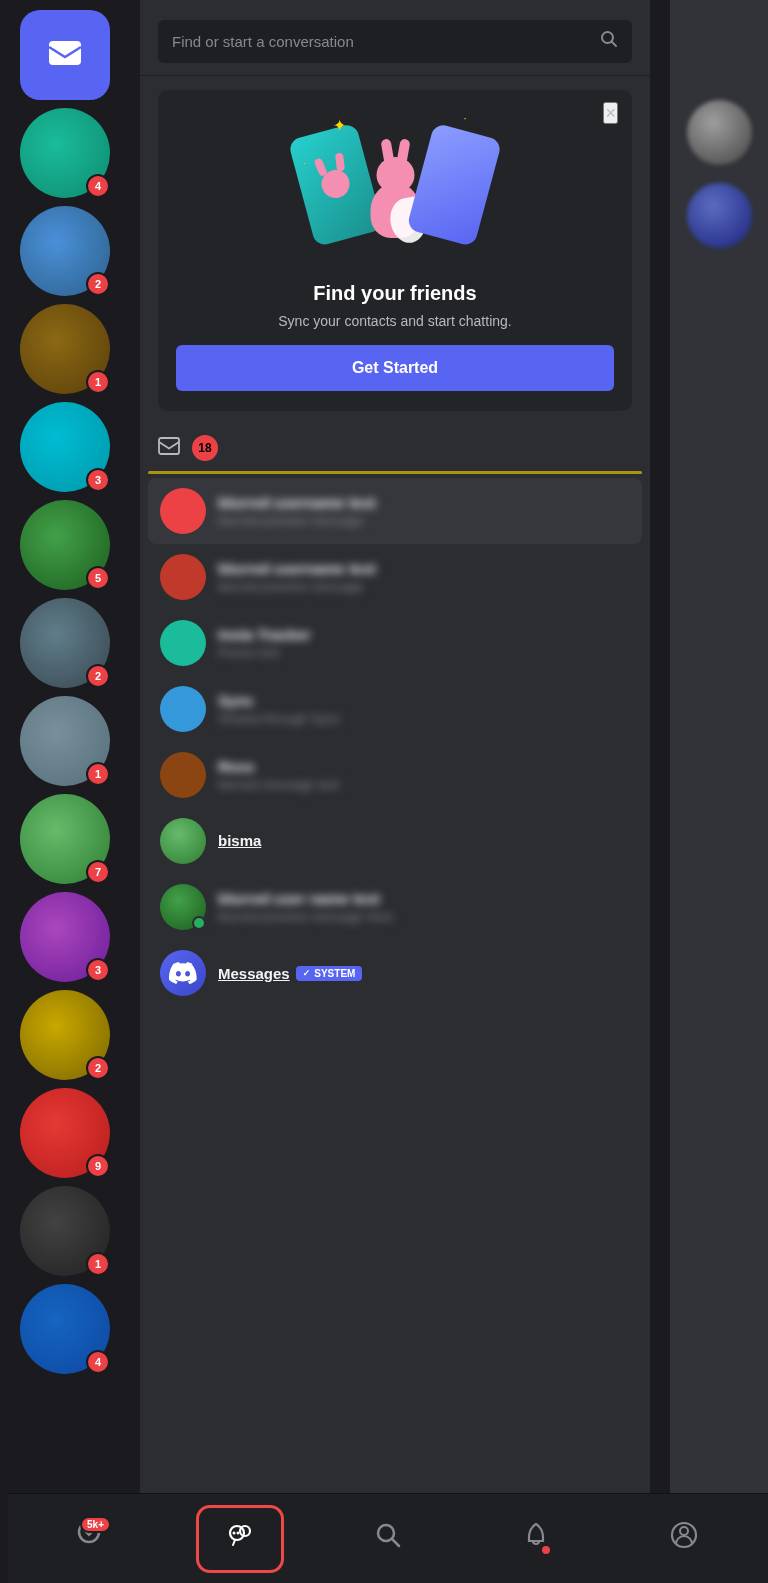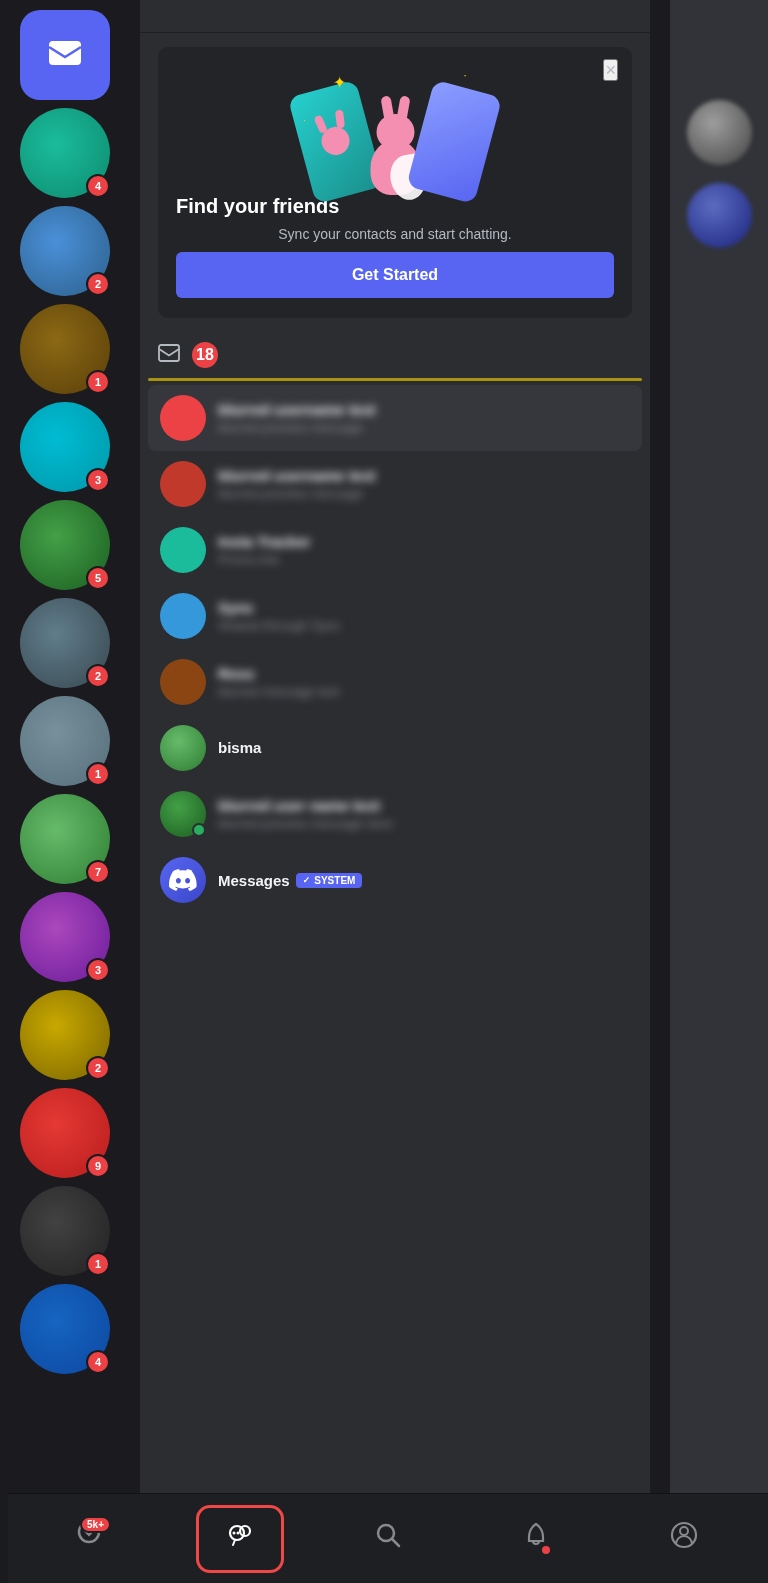--- a/index.html
+++ b/index.html
@@ -161,29 +161,30 @@
       color: #b5bac1;
       font-size: 18px;
       cursor: pointer;
       line-height: 1;
     }
 
     .find-friends-title {
       color: white;
       font-size: 20px;
       font-weight: 700;
-      text-align: left;
+      text-align: center;
       margin-bottom: 8px;
+      margin-top: 44px;
     }
 
     .find-friends-subtitle {
       color: #b5bac1;
       font-size: 14px;
       text-align: center;
-      margin-bottom: 10px;
+      margin-bottom: 16px;
     }
 
     .get-started-btn {
       background: #5865f2;
       color: white;
       border: none;
       border-radius: 6px;
       padding: 14px;
       width: 100%;
       font-size: 16px;
@@ -205,25 +206,25 @@
     }
 
     .message-requests-label {
       color: #b5bac1;
       font-size: 16px;
       flex: 1;
     }
 
     .badge-count {
       background: #ed4245;
-      color: #ffffff;
+      color: #000000;
       border-radius: 50%;
       width: 26px;
       height: 26px;
-      font-size: 16px;
+      font-size: 12px;
       font-weight: 700;
       display: flex;
       align-items: center;
       justify-content: center;
     }
 
     
     .dm-list {
       flex: 1;
       overflow-y: auto;
@@ -269,20 +270,21 @@
       font-size: 15px;
       font-weight: 600;
       white-space: nowrap;
       overflow: hidden;
       text-overflow: ellipsis;
       filter: blur(4px);
     }
 
     .dm-name.visible {
       filter: none;
+      text-decoration: underline;
     }
 
     .dm-preview {
       color: #87898c;
       font-size: 13px;
       white-space: nowrap;
       overflow: hidden;
       text-overflow: ellipsis;
       filter: blur(4px);
       margin-top: 2px;
@@ -572,20 +574,29 @@
   <div class="right-avatars">
     <div class="right-av-item right-av-gray"></div>
     <div class="right-av-item right-av-blue"></div>
   </div>
 </div>
 
 <div class="dm-panel">
 
   <div class="dm-header">
 
+    <div class="search-bar">
+      <span class="search-placeholder">Find or start a conversation</span>
+      <span class="search-icon-svg">
+        <svg width="18" height="18" viewBox="0 0 18 18" fill="none">
+          <circle cx="7.5" cy="7.5" r="5.5" stroke="#87898c" stroke-width="2"></circle>
+          <line x1="11.5" y1="11.5" x2="16" y2="16" stroke="#87898c" stroke-width="2" stroke-linecap="round"></line>
+        </svg>
+      </span>
+    </div>
   </div>
 
   <div class="find-friends-card">
     <button class="close-btn">×</button>
 
     
     <div class="illustration-wrap">
       <div class="phone-card-left">
 
         <div style="position:relative;width:40px;height:50px;">

